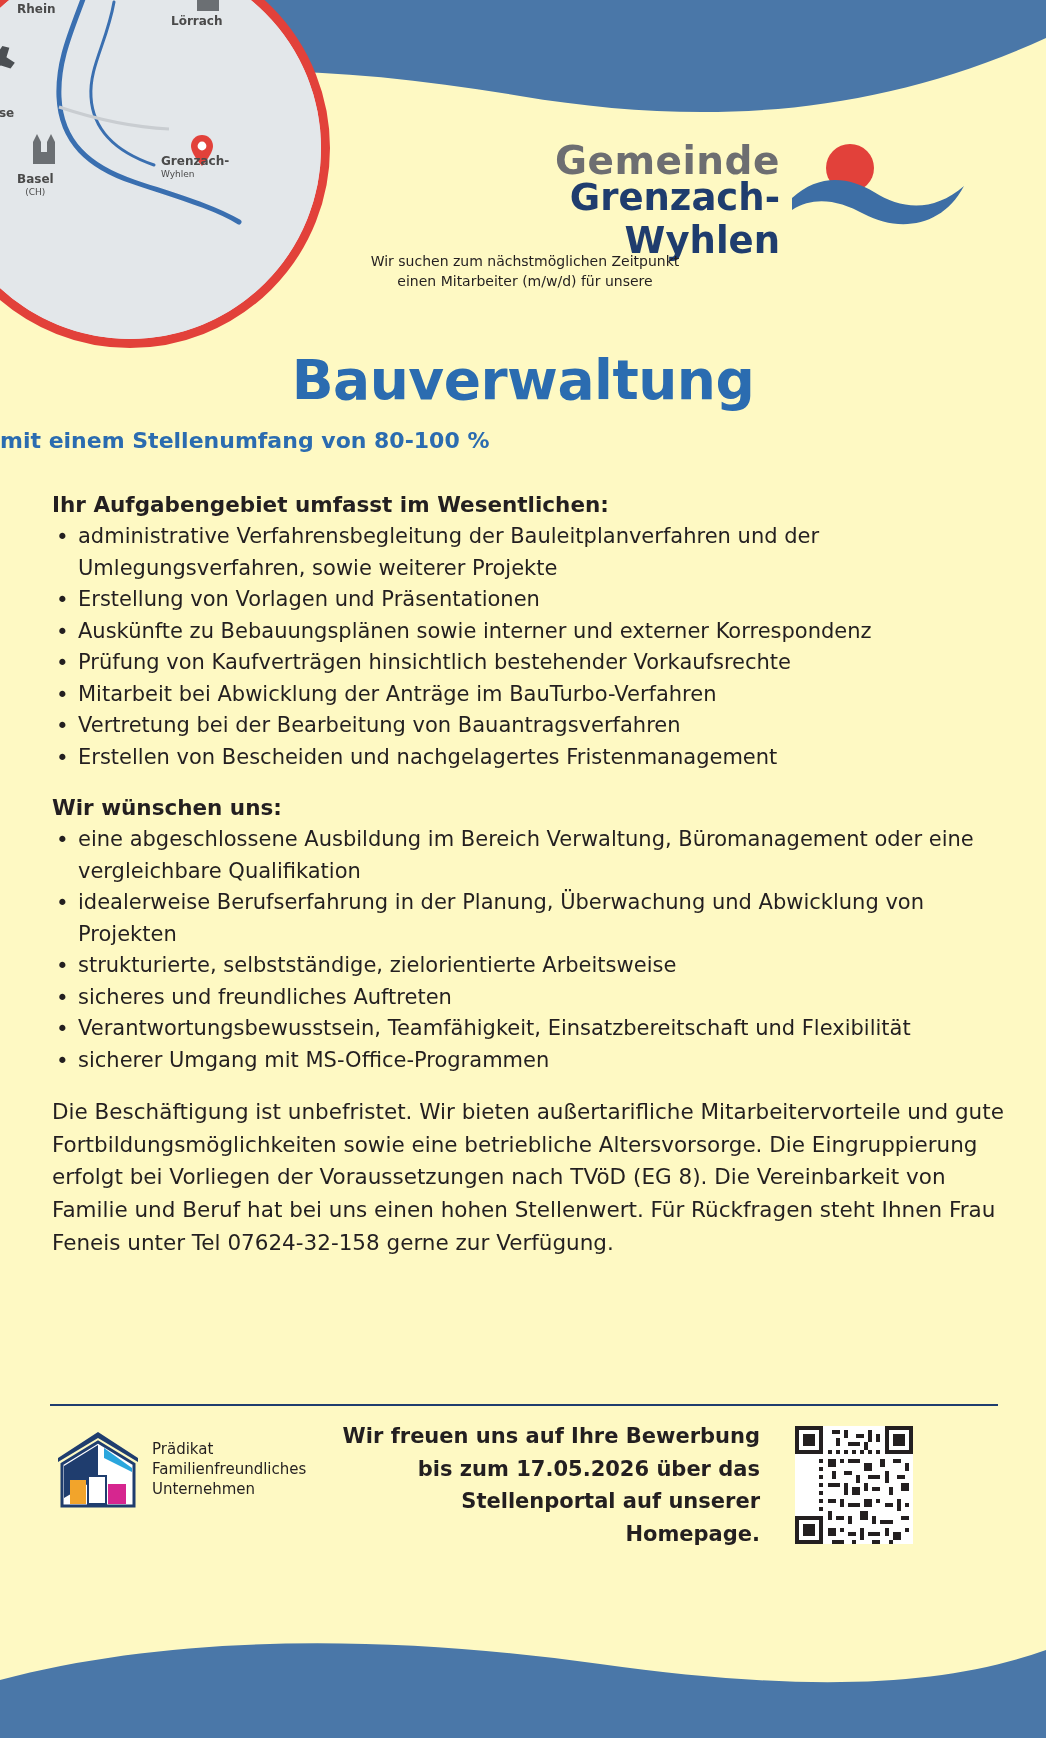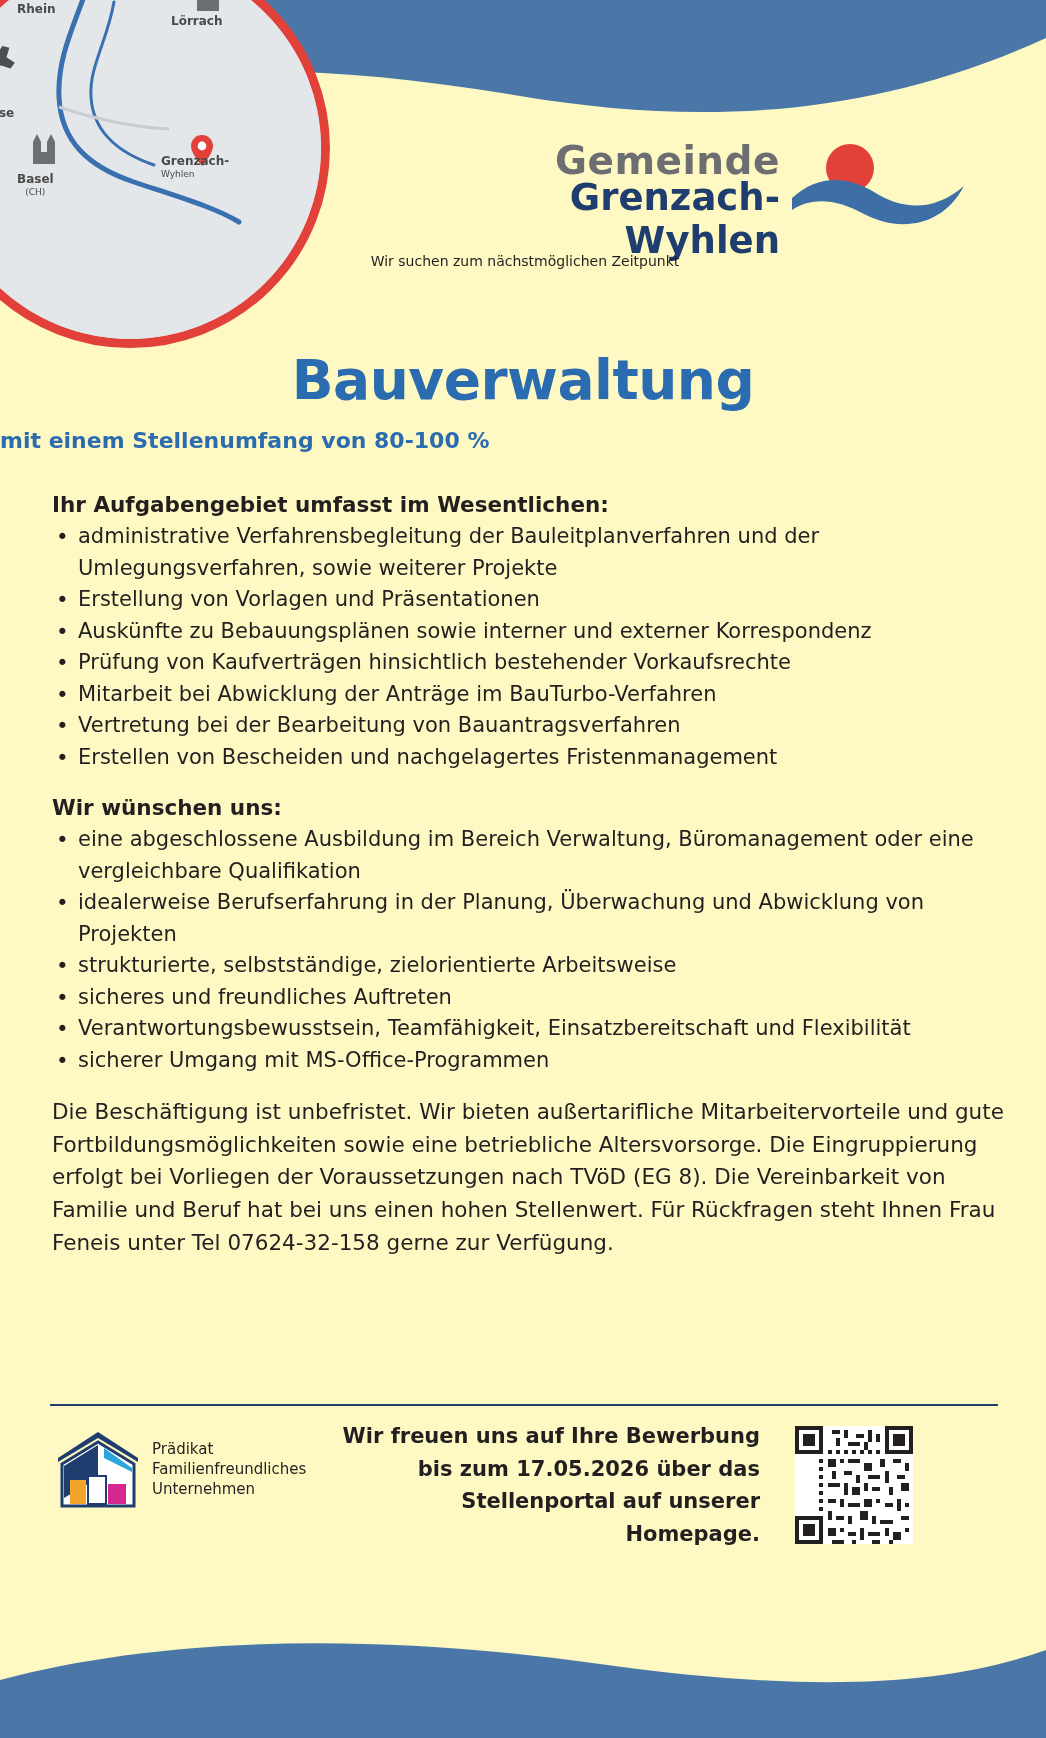--- a/index.html
+++ b/index.html
@@ -319,20 +319,21 @@
     <div class="logo-mark">
       <svg width="175" height="90" viewBox="0 0 175 90" xmlns="http://www.w3.org/2000/svg">
         <circle cx="58" cy="28" r="24" fill="#e2413a"></circle>
         <path d="M0,58 C26,34 56,36 82,52 C110,70 142,72 172,46 C150,88 106,92 72,74 C46,60 22,56 0,70 Z" fill="#3d6ea5"></path>
       </svg>
     </div>
   </div>
 
   <div class="intro">
     <div>Wir suchen zum nächstmöglichen Zeitpunkt</div>
+    <div>einen Mitarbeiter (m/w/d) für unsere</div>
   </div>
 
   <div class="headline">Bauverwaltung</div>
   <div class="subheadline">mit einem Stellenumfang von 80-100 %</div>
 
   <div class="content">
 
     <div class="sec-title">Ihr Aufgabengebiet umfasst im Wesentlichen:</div>
     <ul class="bullets">
       <li>administrative Verfahrensbegleitung der Bauleitplanverfahren und der Umlegungsverfahren, sowie weiterer Projekte</li>

